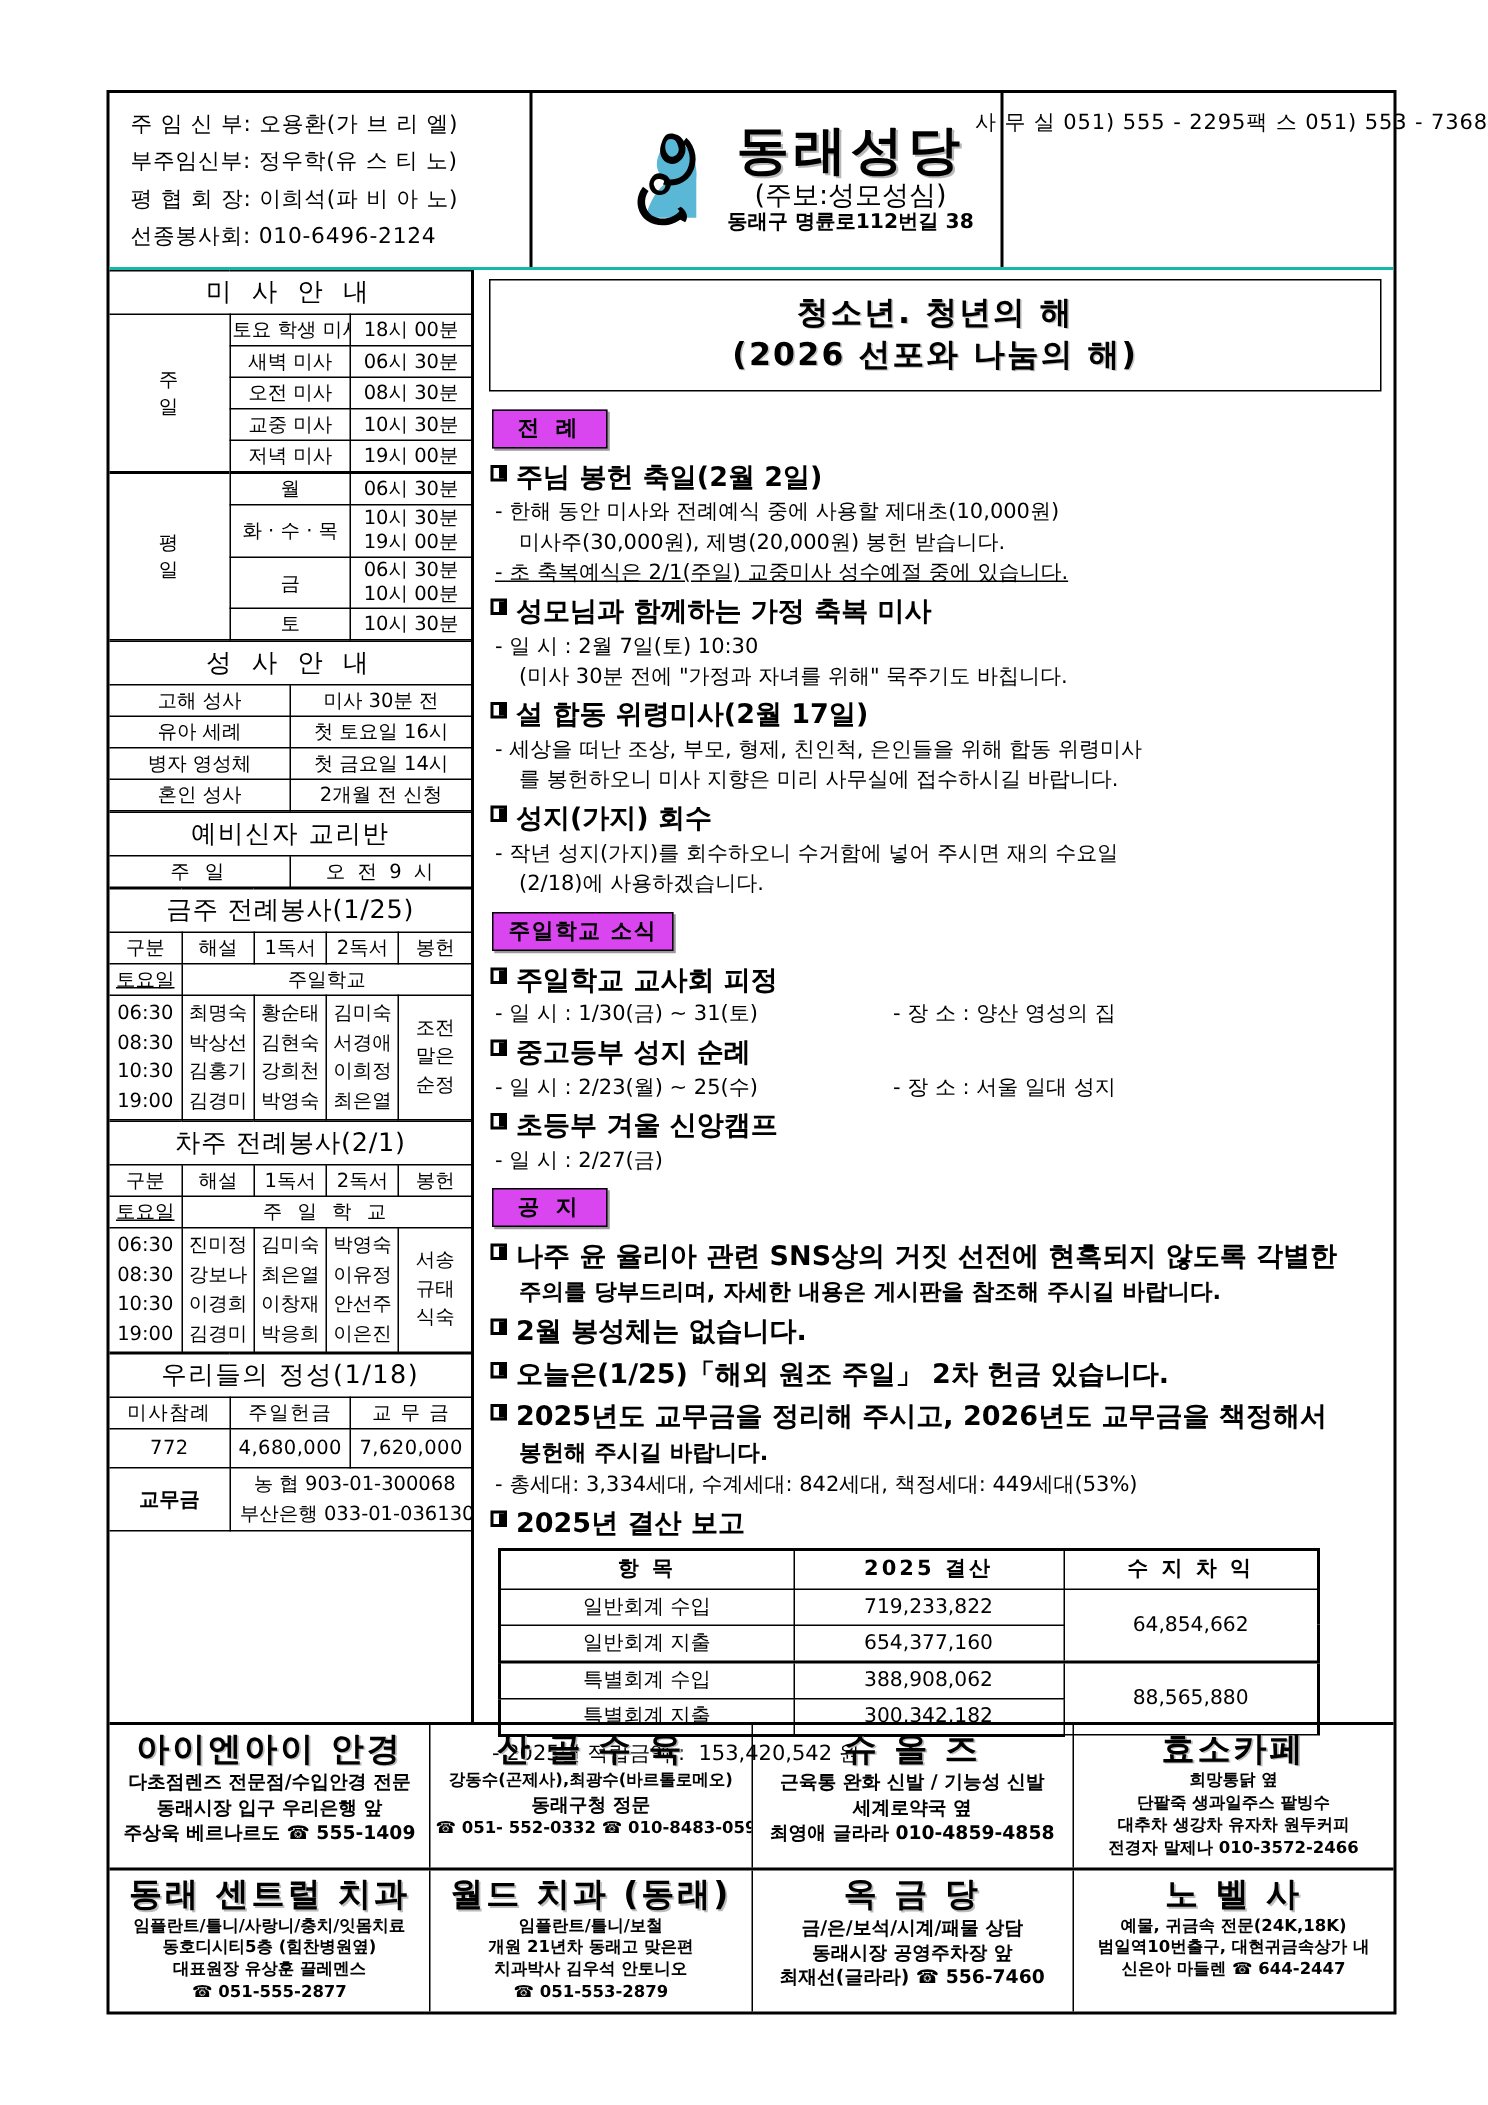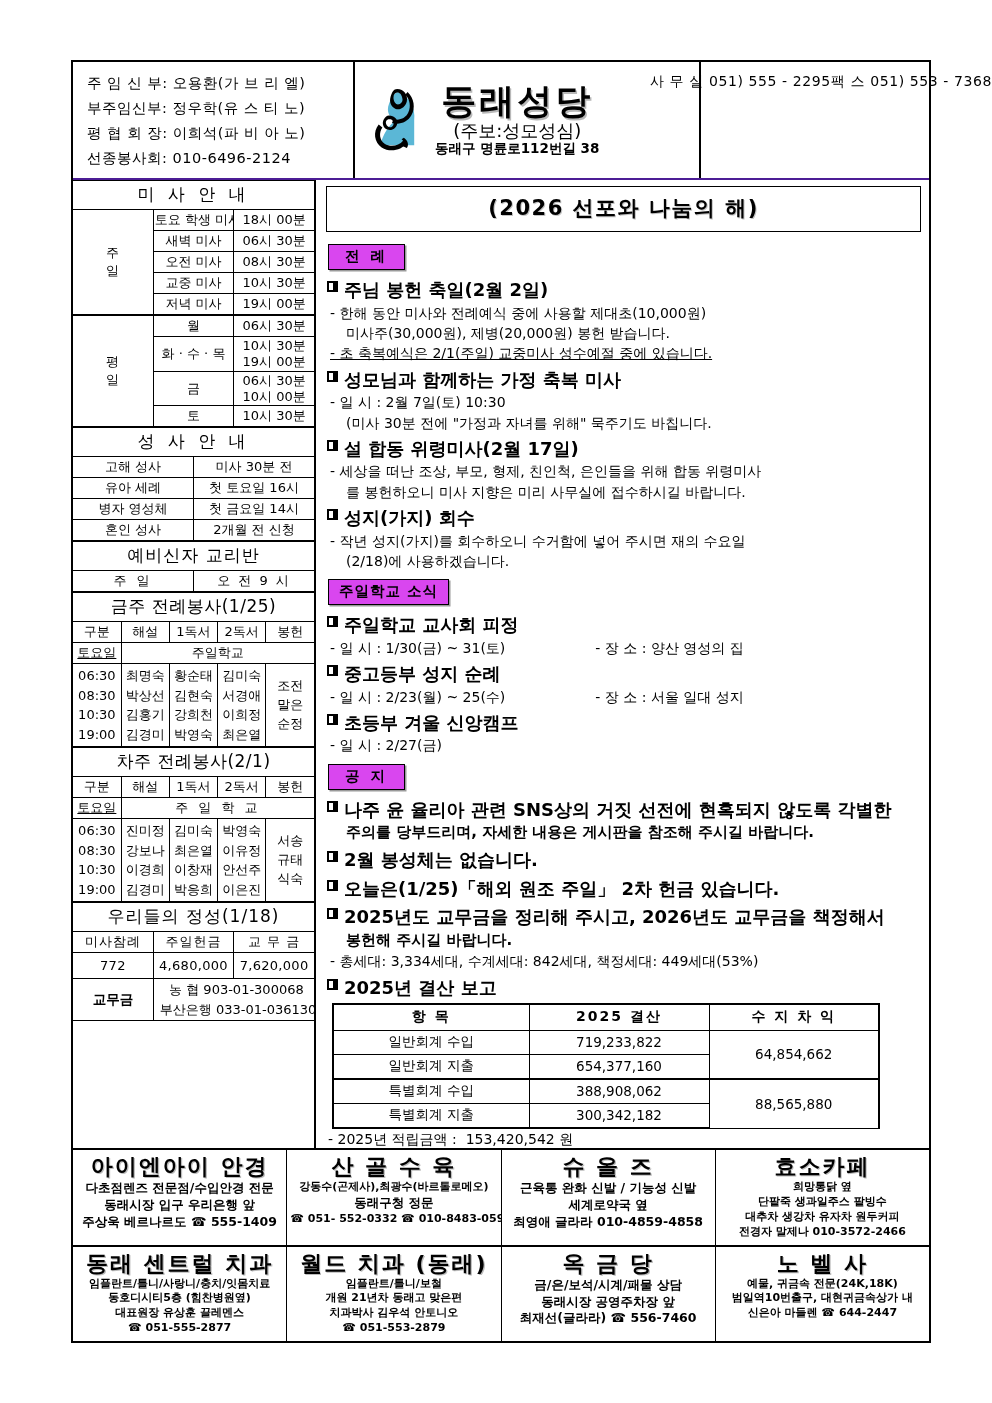--- a/index.html
+++ b/index.html
@@ -18,40 +18,42 @@
     left: 71px; top: 60px;
     width: 860px; height: 1283px;
     border: 2px solid #000;
     display: flex;
     flex-direction: column;
   }
 
   
   .header {
     display: flex;
-    border-bottom: 2px solid #4c1d95;
+    border-bottom: 2px solid #14b8a6;
     height: 118px;
+    gap: 32px;
   }
   .hdr-left {
     width: 282px;
     border-right: 2px solid #000;
     padding: 6px 8px 4px 14px;
     display: flex; flex-direction: column;
     justify-content: center;
   }
   .hdr-left .row {
     font-size: 14.5px;
     letter-spacing: 0.5px;
     line-height: 1.72;
     white-space: nowrap;
   }
   .hdr-mid {
     flex: 1;
     display: flex;
     align-items: center;
+    justify-content: center;
     border-right: 2px solid #000;
     position: relative;
   }
   .logo {
     width: 74px; height: 74px;
     margin-right: 6px;
     flex: none;
   }
   .hdr-mid-text {
     display: flex; flex-direction: column;
@@ -442,20 +444,21 @@
           <td class="tuition noright" colspan="2">농    협  903-01-300068<br>부산은행  033-01-036130-5</td>
         </tr>
       </tbody>
         </table>
 
     </div>
 
     <div class="col-right">
 
       <div class="title-box">
+        <div class="t1">청소년. 청년의 해</div>
         <div class="t2">(2026 선포와 나눔의 해)</div>
       </div>
 
       <div><span class="sect-tag">전  례</span></div>
 
       <div class="item">
         <span class="chk"></span>
         <span>주님 봉헌 축일(2월 2일)</span>
       </div>
       <div class="sub">- 한해 동안 미사와 전례예식 중에 사용할 제대초(10,000원)</div>

